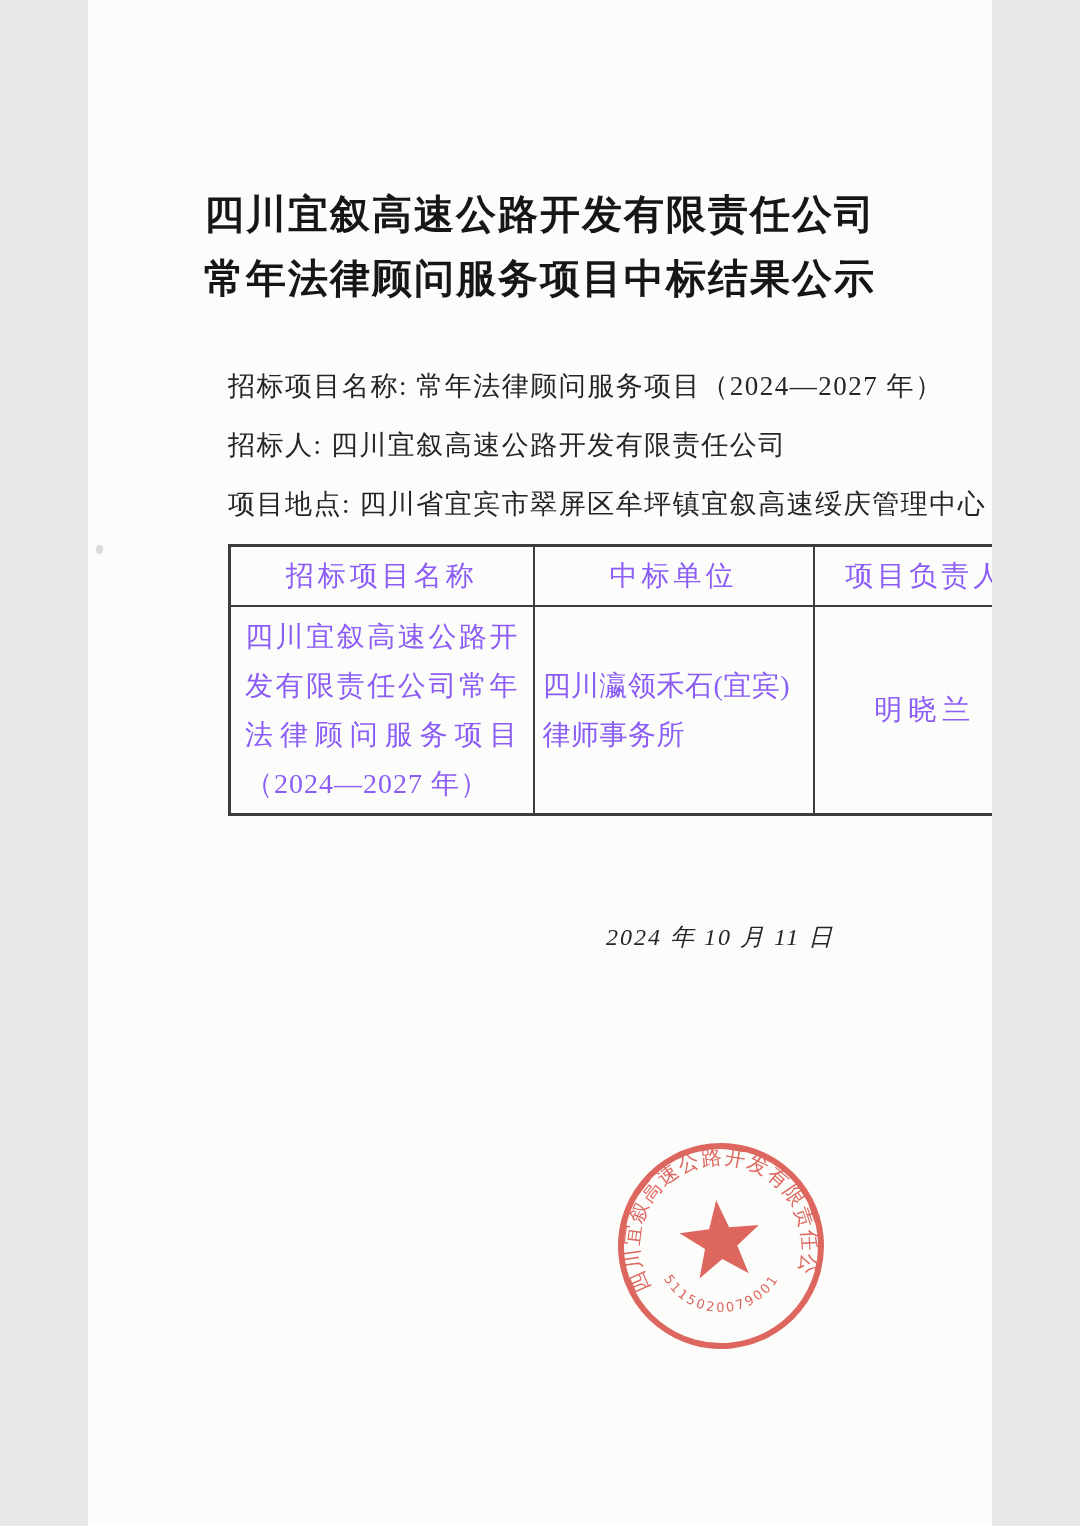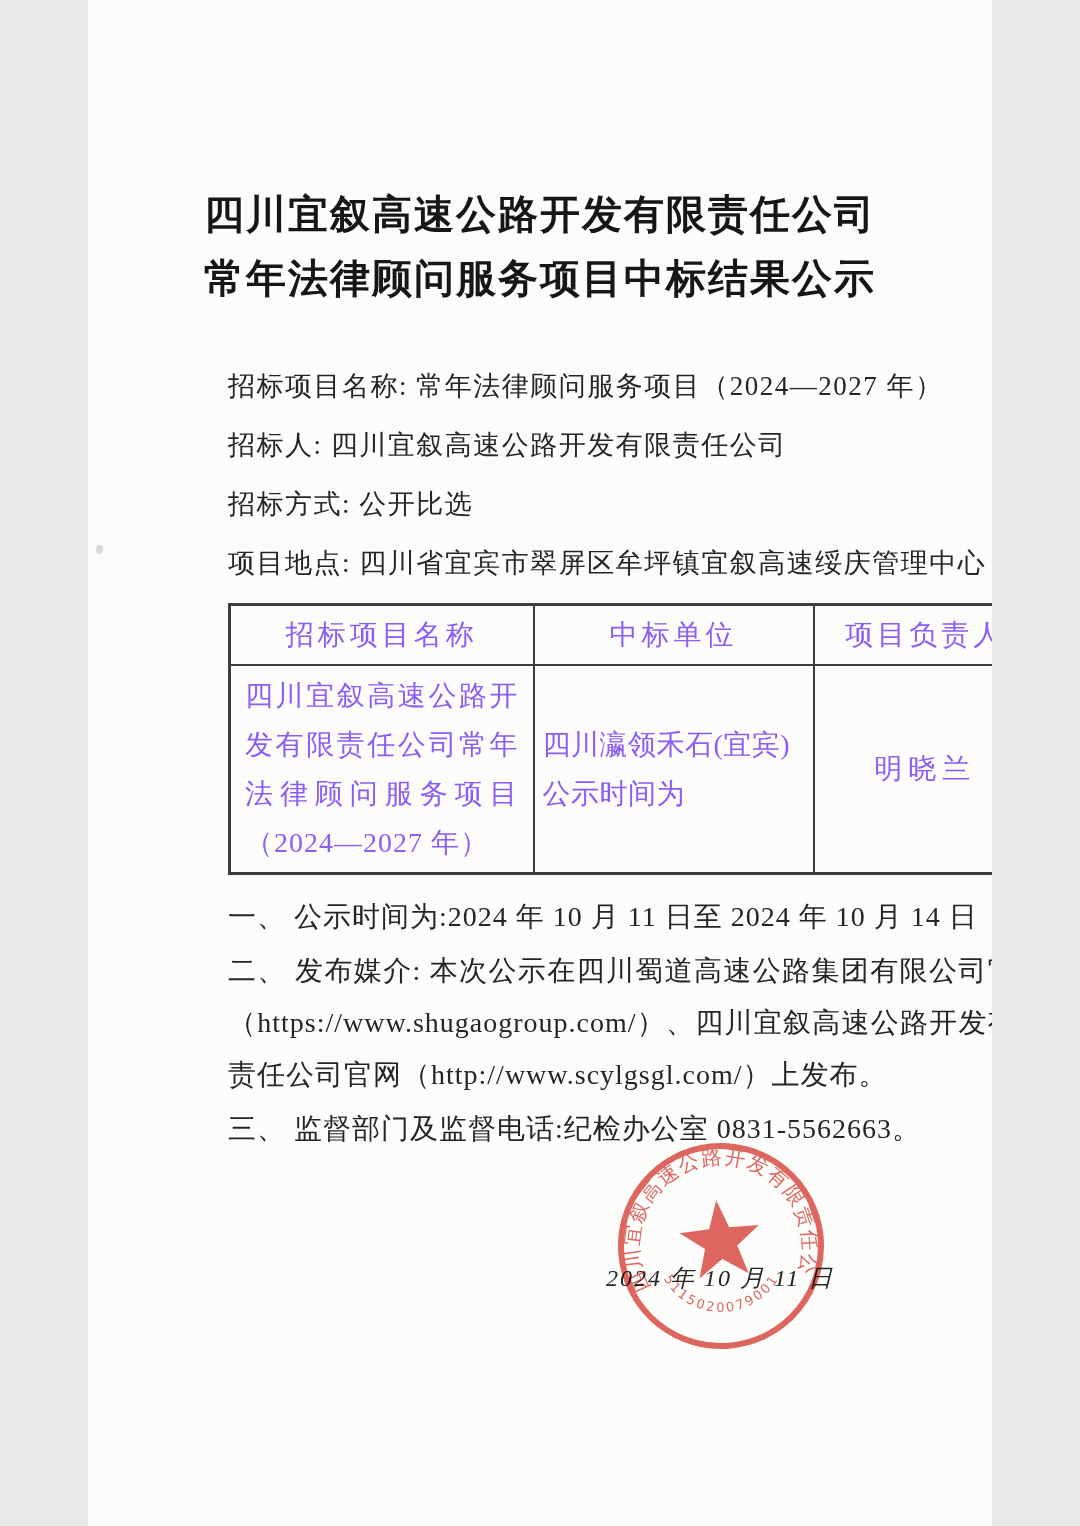--- a/index.html
+++ b/index.html
@@ -131,50 +131,44 @@
 
   <h1 class="doc-title">
     <div>四川宜叙高速公路开发有限责任公司</div>
     <div>常年法律顾问服务项目中标结果公示</div>
   </h1>
 
   <div class="content">
 
     <p class="info-line">招标项目名称: 常年法律顾问服务项目（2024—2027 年）</p>
     <p class="info-line">招标人: 四川宜叙高速公路开发有限责任公司</p>
-    <p class="info-line">招标方式: 公开比选</p>
     <p class="info-line">项目地点: 四川省宜宾市翠屏区牟坪镇宜叙高速绥庆管理中心</p>
 
     <table class="bid-table">
       <colgroup>
         <col style="width:304px">
         <col style="width:280px">
         <col style="width:224px">
       </colgroup>
       <thead>
         <tr>
           <th>招标项目名称</th>
           <th>中标单位</th>
           <th>项目负责人</th>
         </tr>
       </thead>
       <tbody>
         <tr>
           <td class="cell-project">四川宜叙高速公路开发有限责任公司常年法律顾问服务项目（2024—2027 年）</td>
-          <td class="cell-winner">四川瀛领禾石(宜宾)公示时间为</td>
+          <td class="cell-winner">四川瀛领禾石(宜宾)律师事务所</td>
           <td class="cell-manager">明晓兰</td>
         </tr>
       </tbody>
     </table>
 
-    <div class="notes">
-      <p class="note note-single">一、 公示时间为:2024 年 10 月 11 日至 2024 年 10 月 14 日</p>
-      <p class="note note-wrap">二、 发布媒介: 本次公示在四川蜀道高速公路集团有限公司官网（https://www.shugaogroup.com/）、四川宜叙高速公路开发有限责任公司官网（http://www.scylgsgl.com/）上发布。</p>
-      <p class="note note-single">三、 监督部门及监督电话:纪检办公室  0831-5562663。</p>
-    </div>
 
     <div class="signature">
       <p class="signature-date">2024 年 10 月 11 日</p>
     </div>
 
   </div>
 
   <svg class="stamp" viewBox="0 0 220 220" xmlns="http://www.w3.org/2000/svg" aria-hidden="true">
     <g transform="rotate(-6 110 110)">
       <circle cx="110" cy="110" r="100" fill="none" stroke-width="6" stroke="#d9463c"></circle>

